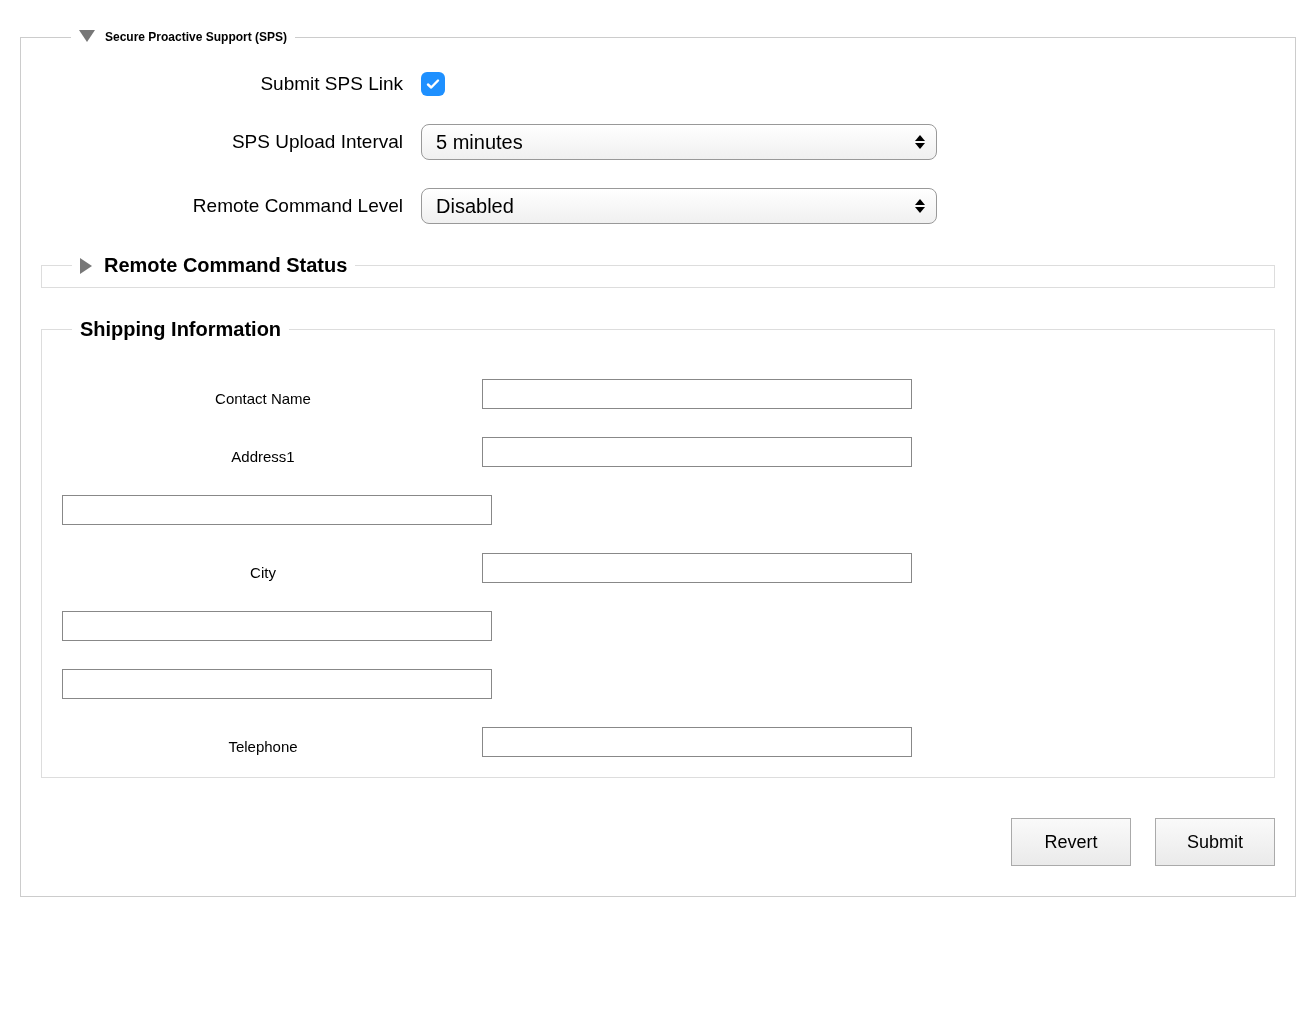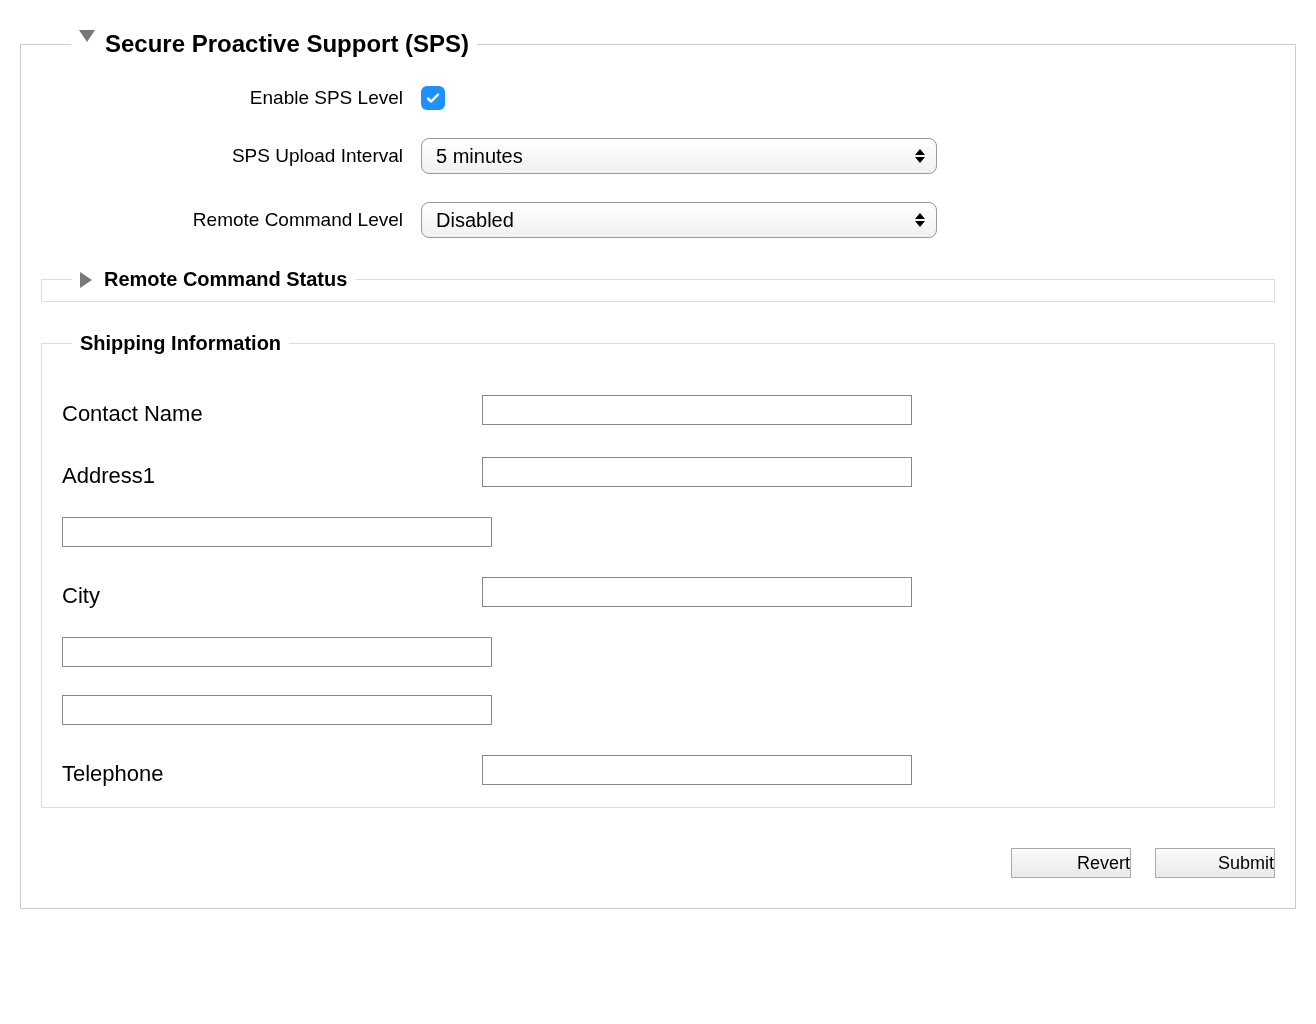--- a/index.html
+++ b/index.html
@@ -12,21 +12,21 @@
 }
 fieldset.outer {
   border: 1px solid #ccc;
   padding: 0 20px 30px 20px;
   margin: 10px 0;
   position: relative;
 }
 fieldset.outer > legend {
   padding: 0 8px;
   font-weight: bold;
-  font-size: 24px;
+  font-size: 12px;
   display: flex;
   align-items: flex-start;
   gap: 10px;
   margin-left: 30px;
 }
 .disclosure-triangle {
   display: inline-block;
   width: 0; height: 0;
 }
 .tri-down {
@@ -118,52 +118,51 @@
   font-size: 17px;
   padding: 0 6px;
 }
 .shipping-row {
   display: flex;
   align-items: center;
   margin-top: 28px;
 }
 .shipping-row label.lbl {
   width: 420px;
-  text-align: left;
+  text-align: center;
   padding-right: 18px;
-  font-size: 22px;
+  font-size: 15px;
   margin-top: 8px;
 }
 .button-bar {
   display: flex;
   justify-content: flex-end;
   gap: 24px;
   margin-top: 40px;
 }
 .btn {
   min-width: 120px;
-  height: 30px;
+  height: 48px;
   border: 1px solid #aaa;
   background: linear-gradient(#fafafa,#eaeaea);
   font-size: 18px;
   cursor: pointer;
-  text-align: right;
 }
 </style>
 </head>
 <body>
 
 <fieldset class="outer">
   <legend>
     <span class="disclosure-triangle tri-down"></span>
     <span>Secure Proactive Support (SPS)</span>
   </legend>
 
   <div class="field-row">
-    <label class="lbl">Enable SPS Level</label>
+    <label class="lbl">Submit SPS Link</label>
     <div class="checkbox-ios">
       <svg viewBox="0 0 16 16">
         <path d="M3 8.5 L6.2 11.5 L13 4.5" stroke="#fff" stroke-width="2.4" fill="none" stroke-linecap="round" stroke-linejoin="round"></path>
       </svg>
     </div>
   </div>
 
   <div class="field-row">
     <label class="lbl">SPS Upload Interval</label>
     <div class="select-wrap">

